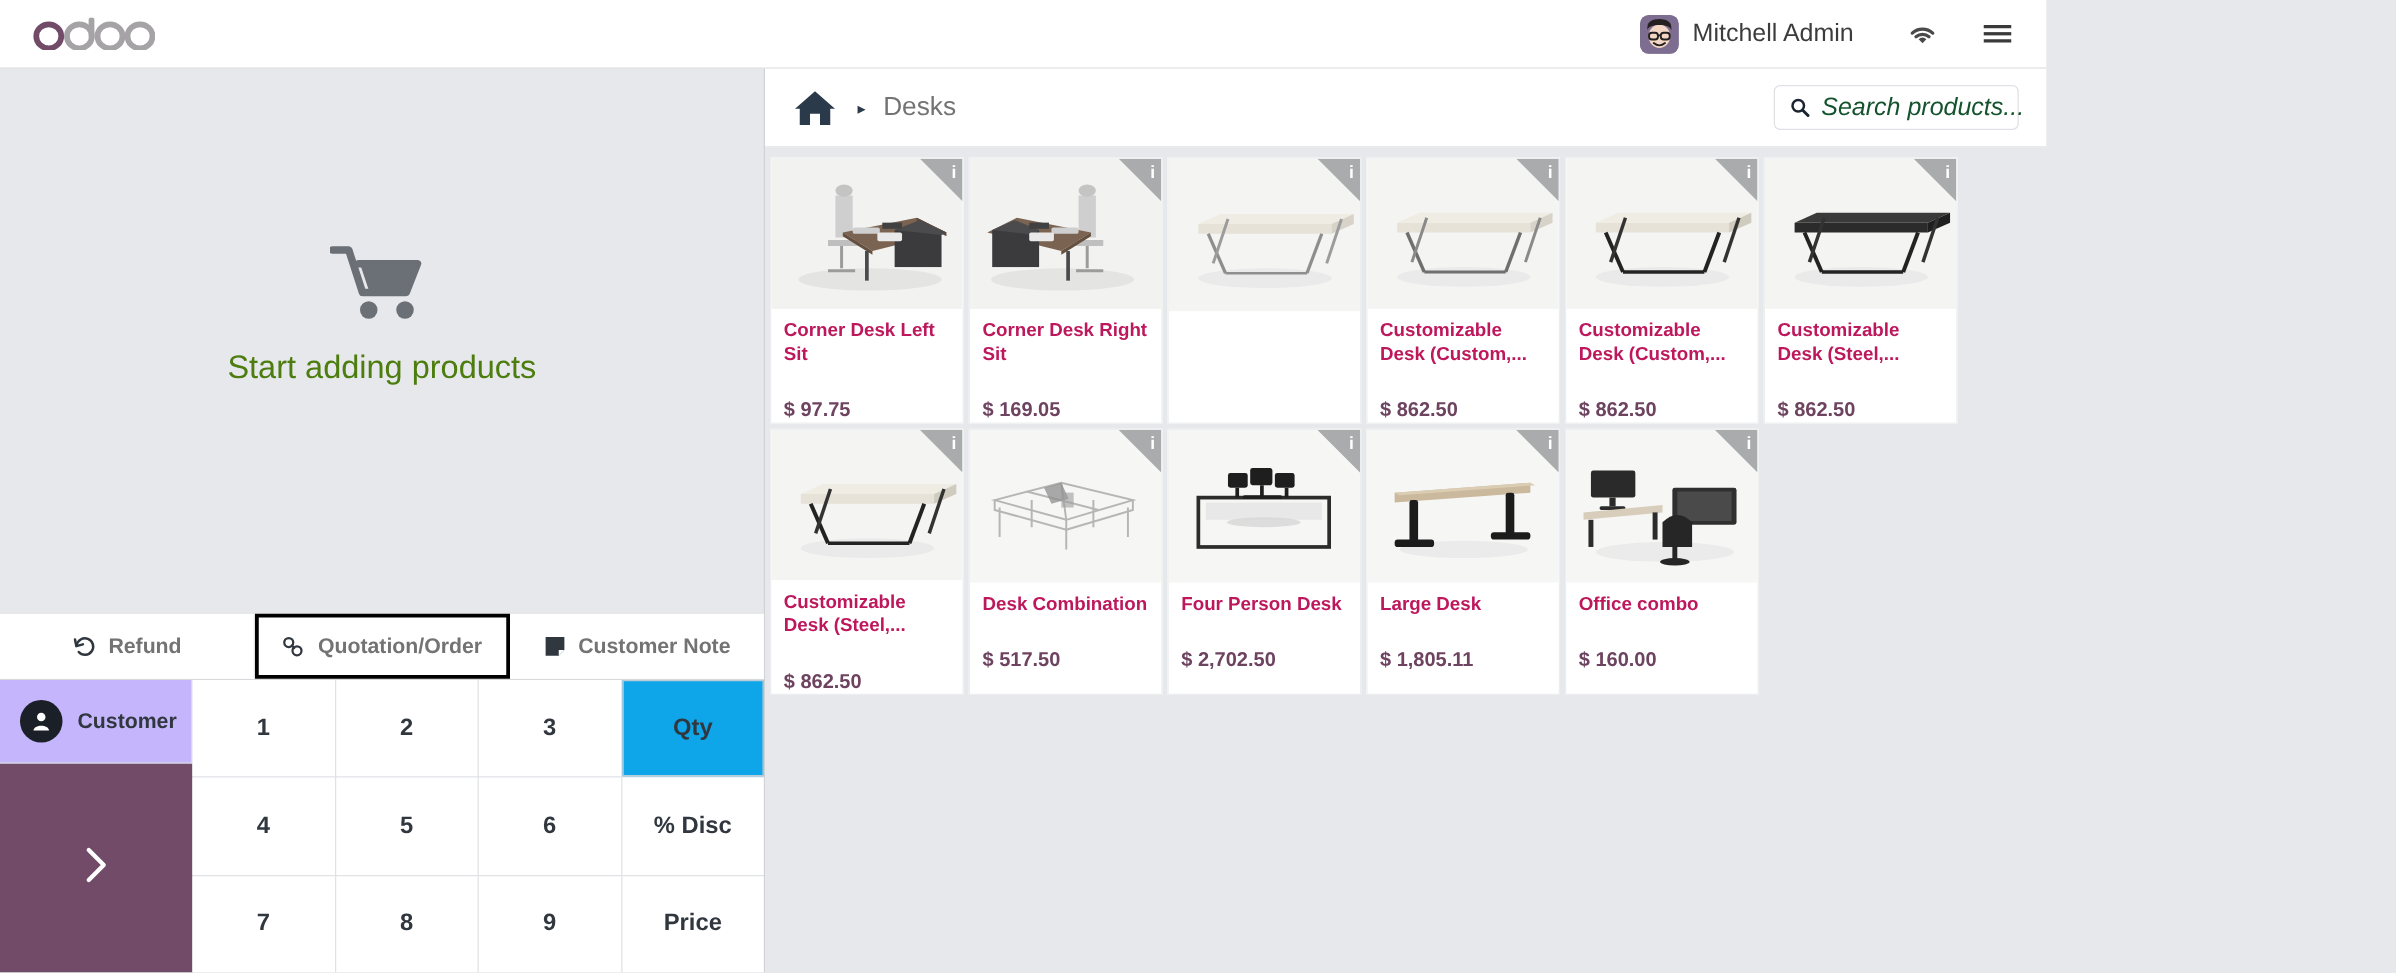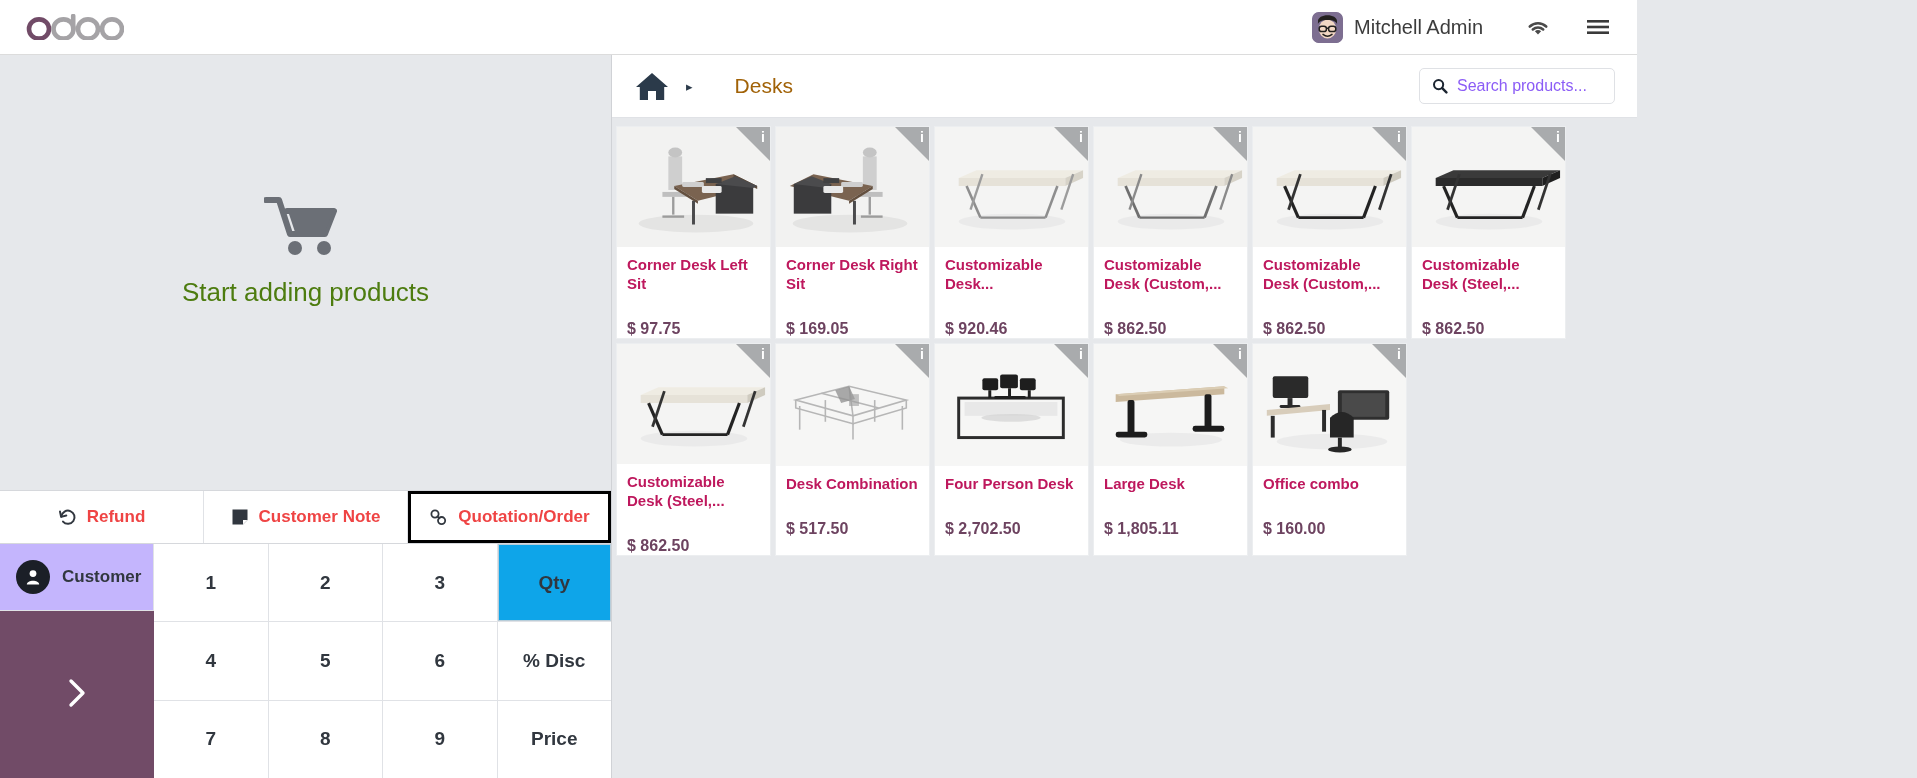--- a/index.html
+++ b/index.html
@@ -63,21 +63,21 @@
 
   
   .actions {
     display: flex; height: 54px; min-height: 54px;
     background: #ffffff;
     border-top: 1px solid #d6d8dc;
     border-bottom: 1px solid #d6d8dc;
   }
   .action-btn {
     flex: 1; display: flex; align-items: center; justify-content: center;
-    gap: 10px; font-size: 17px; font-weight: bold; color: #ef4444;
+    gap: 10px; font-size: 17px; font-weight: bold; color: #737373;
     border-right: 1px solid #e0e2e6; cursor: pointer; background: #fff;
     position: relative;
   }
   .action-btn:last-child { border-right: none; }
   .action-btn.focused {
     outline: 3px solid #000; outline-offset: -3px; z-index: 3;
   }
   .action-ico { display: flex; align-items: center; color: #31373f; }
 
   
@@ -117,29 +117,29 @@
 
   
   .right { flex: 1; display: flex; flex-direction: column; background: #e6e8eb; min-width: 0; }
   .prodhead {
     height: 63px; min-height: 63px; background: #ffffff;
     display: flex; align-items: center; padding: 0 22px 0 22px;
     border-bottom: 1px solid #e0e2e6;
   }
   .home-icon { color: #2b3a4a; display: flex; align-items: center; cursor: pointer; }
   .crumb-sep { color: #2b3a4a; font-size: 13px; margin: 0 14px 0 16px; }
-  .crumb-text { font-size: 21px; color: #a16207; margin-left: 28px; }
+  .crumb-text { font-size: 21px; color: #737373; }
   .head-spacer { flex: 1; }
   .searchbox {
     width: 196px; height: 36px; border: 1px solid #dfe1e5; border-radius: 5px;
     display: flex; align-items: center; gap: 9px; padding: 0 12px;
     background: #fff; cursor: text;
   }
   .search-ico { color: #1b2430; display: flex; align-items: center; }
-  .search-ph { font-size: 16px; color: #8b5cf6; white-space: nowrap; }
+  .search-ph { font-size: 20px; color: #14532d; white-space: nowrap; font-style: italic; }
 
   .prodgrid {
     flex: 1; padding: 8px 0 0 4px; overflow: hidden;
     display: flex; flex-wrap: wrap; align-content: flex-start;
     gap: 4px 4px;
   }
   .card {
     width: 155px; height: 213px; background: #ffffff;
     display: flex; flex-direction: column; cursor: pointer;
     border: 1px solid #eceef0; position: relative; overflow: hidden;
@@ -238,38 +238,38 @@
       <div class="actions">
         <div class="action-btn">
           <span class="action-ico">
             <svg width="19" height="19" viewBox="0 0 19 19" aria-hidden="true">
               <path d="M3.4 8.4 A6.6 6.6 0 1 1 5 13.6" fill="none" stroke="#31373f" stroke-width="2" stroke-linecap="round"></path>
               <path d="M2 3.6 L3.1 8.9 L8.3 7.5" fill="none" stroke="#31373f" stroke-width="2" stroke-linecap="round" stroke-linejoin="round"></path>
             </svg>
           </span>
           <span>Refund</span>
         </div>
-        <div class="action-btn">
-          <span class="action-ico">
-            <svg width="18" height="18" viewBox="0 0 18 18" aria-hidden="true">
-              <path d="M1.5 1.5 h15 v10.5 l-4.5 4.5 h-10.5 z" fill="#31373f"></path>
-              <path d="M12 16.5 v-4.5 h4.5 z" fill="#ffffff"></path>
-            </svg>
-          </span>
-          <span>Customer Note</span>
-        </div>
         <div class="action-btn focused">
           <span class="action-ico">
             <svg width="19" height="19" viewBox="0 0 19 19" aria-hidden="true">
               <circle cx="6" cy="6" r="3.6" fill="none" stroke="#31373f" stroke-width="1.8"></circle>
               <circle cx="12.6" cy="12.6" r="3.6" fill="none" stroke="#31373f" stroke-width="1.8"></circle>
               <line x1="8.4" y1="8.4" x2="10.4" y2="10.4" stroke="#31373f" stroke-width="1.8" stroke-linecap="round"></line>
             </svg>
           </span>
           <span>Quotation/Order</span>
+        </div>
+        <div class="action-btn">
+          <span class="action-ico">
+            <svg width="18" height="18" viewBox="0 0 18 18" aria-hidden="true">
+              <path d="M1.5 1.5 h15 v10.5 l-4.5 4.5 h-10.5 z" fill="#31373f"></path>
+              <path d="M12 16.5 v-4.5 h4.5 z" fill="#ffffff"></path>
+            </svg>
+          </span>
+          <span>Customer Note</span>
         </div>
       </div>
 
       <div class="padzone">
         <div class="leftpad">
           <div class="customer-btn">
             <span class="cust-avatar">
               <svg width="20" height="20" viewBox="0 0 20 20" aria-hidden="true">
                 <circle cx="10" cy="6.6" r="3.4" fill="#ffffff"></circle>
                 <path d="M3.8 17.4 C4.2 12.4, 15.8 12.4, 16.2 17.4 Z" fill="#ffffff"></path>
@@ -396,24 +396,20 @@
               <path d="M32 60 L46 92" stroke="#8e8e8e" stroke-width="2.6" fill="none"></path>
               <path d="M124 60 L112 92" stroke="#8e8e8e" stroke-width="2.6" fill="none"></path>
               <path d="M140 48 L128 84" stroke="#9c9c9c" stroke-width="2.4" fill="none"></path>
               <path d="M48 48 L36 84" stroke="#9c9c9c" stroke-width="2.4" fill="none"></path>
               <path d="M46 92 L112 92" stroke="#8e8e8e" stroke-width="2.2" fill="none"></path>
             </svg>
           </div>
           <div class="info-corner">
               <i>i</i>
             </div>
-          <div class="card-body">
-            <div class="card-name">Customizable Desk...</div>
-            <div class="card-price">$ 920.46</div>
-          </div>
         </div>
 
         <div class="card">
           <div class="card-img">
             <svg width="155" height="122" viewBox="0 0 155 122" aria-hidden="true">
               <rect width="155" height="122" fill="#f4f4f3"></rect>
               <ellipse cx="78" cy="96" rx="54" ry="8" fill="#eaeaea"></ellipse>
               <path d="M24 52 L132 52 L132 60 L24 60 Z" fill="#e6e2d8"></path>
               <path d="M24 52 L42 44 L150 44 L132 52 Z" fill="#efece3"></path>
               <path d="M132 52 L150 44 L150 52 L132 60 Z" fill="#d7d3c8"></path>

